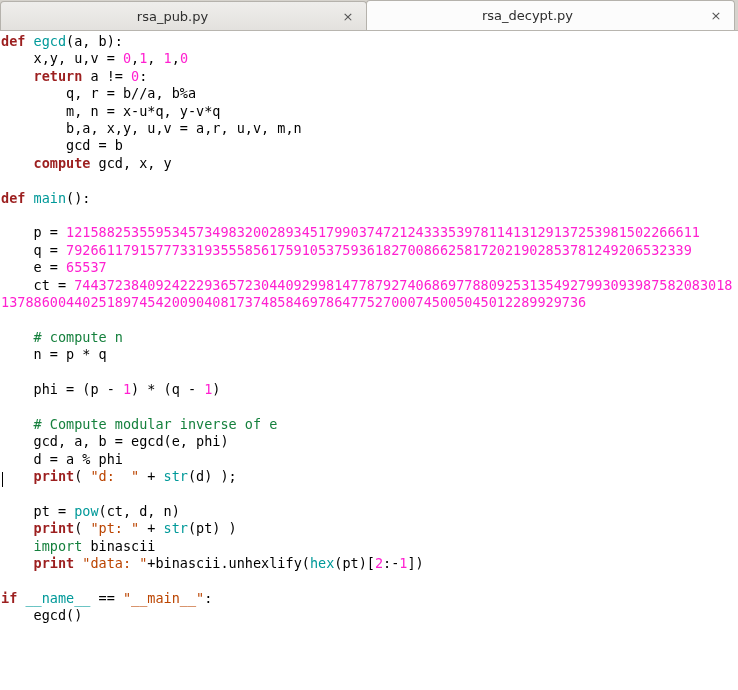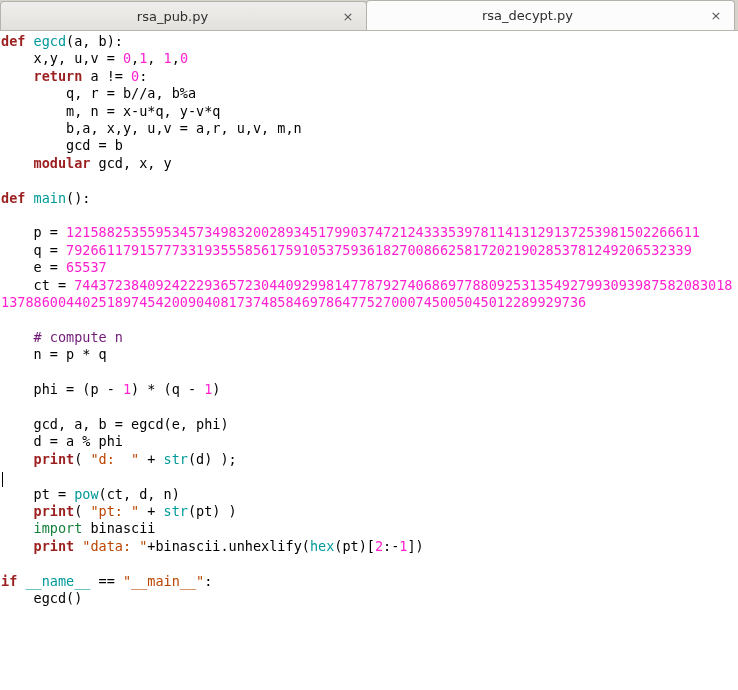--- a/index.html
+++ b/index.html
@@ -87,21 +87,21 @@
     color: #000000;
     white-space: pre-wrap;
     word-break: break-all;
     tab-size: 4;
   }
   .kw    { color: #9c1f1f; font-weight: bold; }  
   .kw2   { color: #15803d; }                     
   .fn    { color: #009999; }                     
   .num   { color: #ff20d0; }                     
   .str   { color: #bb4400; }                     
-  .cmt   { color: #701a75; }
+  .cmt   { color: #15803d; }
 
   
   .caret {
     position: absolute;
     left: 2px;
     top: 441px;
     width: 1px;
     height: 15px;
     background: #000;
   }
@@ -121,34 +121,35 @@
 </div>
 
 <div class="editor">
   <pre class="code"><span class="kw">def</span> <span class="fn">egcd</span>(a, b):
     x,y, u,v = <span class="num">0</span>,<span class="num">1</span>, <span class="num">1</span>,<span class="num">0</span>
     <span class="kw">return</span> a != <span class="num">0</span>:
         q, r = b//a, b%a
         m, n = x-u*q, y-v*q
         b,a, x,y, u,v = a,r, u,v, m,n
         gcd = b
-    <span class="kw">modular</span> gcd, x, y
+    <span class="kw">compute</span> gcd, x, y
 
 <span class="kw">def</span> <span class="fn">main</span>():
 
     p = <span class="num">121588253559534573498320028934517990374721243335397811413129137253981502266611</span>
     q = <span class="num">79266117915777331935558561759105375936182700866258172021902853781249206532339</span>
     e = <span class="num">65537</span>
     ct = <span class="num">744372384092422293657230440929981477879274068697788092531354927993093987582083018137886004402518974542009040817374858469786477527000745005045012289929736</span>
 
     <span class="cmt"># compute n</span>
     n = p * q
 
     phi = (p - <span class="num">1</span>) * (q - <span class="num">1</span>)
 
+    <span class="cmt"># Compute modular inverse of e</span>
     gcd, a, b = egcd(e, phi)
     d = a % phi
     <span class="kw">print</span>( <span class="str">"d:  "</span> + <span class="fn">str</span>(d) );
 
     pt = <span class="fn">pow</span>(ct, d, n)
     <span class="kw">print</span>( <span class="str">"pt: "</span> + <span class="fn">str</span>(pt) )
     <span class="kw2">import</span> binascii
     <span class="kw">print</span> <span class="str">"data: "</span>+binascii.unhexlify(<span class="fn">hex</span>(pt)[<span class="num">2</span>:-<span class="num">1</span>])
 
 <span class="kw">if</span> <span class="fn">__name__</span> == <span class="str">"__main__"</span>:

